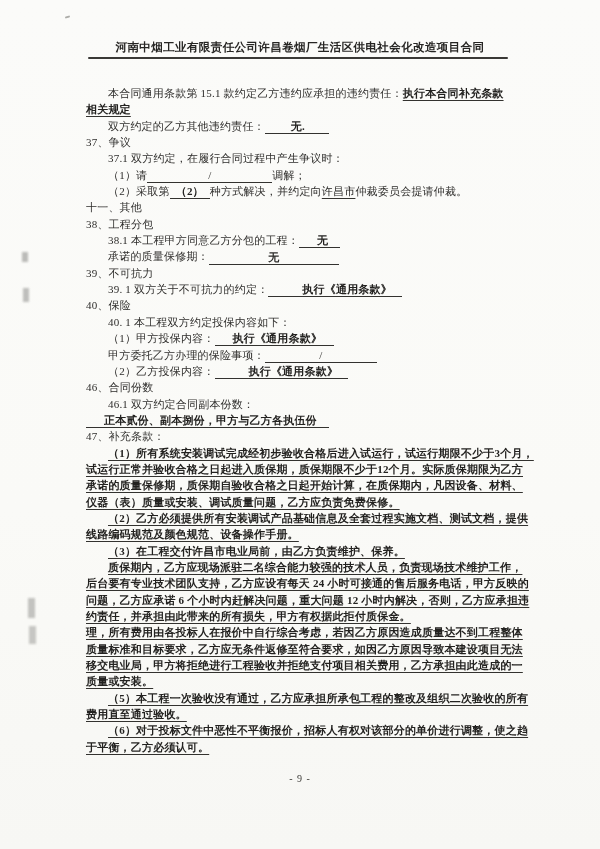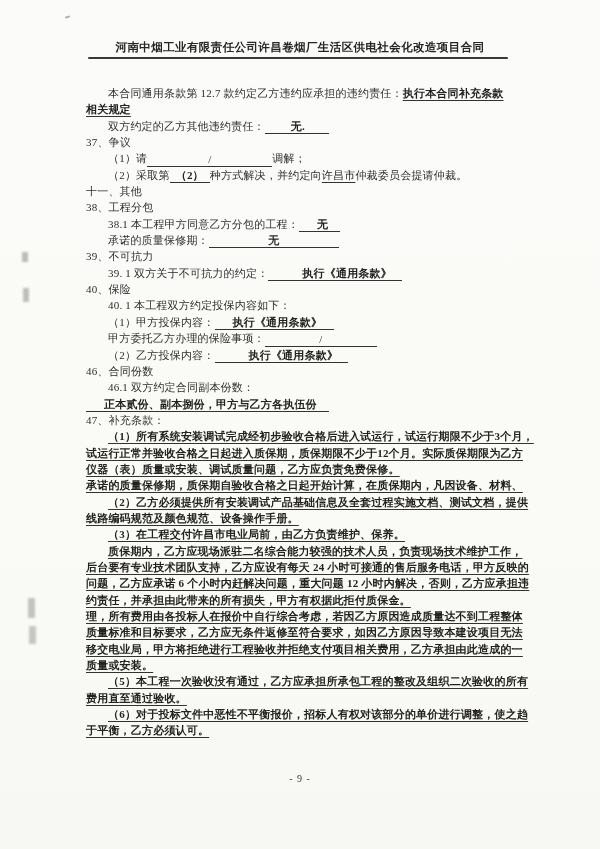--- a/index.html
+++ b/index.html
@@ -63,25 +63,26 @@
 
   <div class="speck"></div>
   <div class="smudge s1"></div>
   <div class="smudge s2"></div>
 
   <div class="header">河南中烟工业有限责任公司许昌卷烟厂生活区供电社会化改造项目合同</div>
   <div class="header-rule"></div>
 
   <div class="body">
 
-    <div class="ln ind"><span>本合同通用条款第 12.7 款约定乙方违约应承担的违约责任：</span><span class="fill">执行本合同补充条款</span></div>
+    <div class="ln ind"><span>本合同通用条款第 15.1 款约定乙方违约应承担的违约责任：</span><span class="fill">执行本合同补充条款</span></div>
     <div class="ln"><span class="fill">相关规定</span></div>
     <div class="ln ind"><span>双方约定的乙方其他违约责任：</span><span class="fill padboth">无.</span></div>
 
     <div class="ln"><span>37、争议</span></div>
+    <div class="ln ind"><span>37.1 双方约定，在履行合同过程中产生争议时：</span></div>
     <div class="ln ind"><span>（1）请</span><span class="blank w125">/</span><span>调解；</span></div>
     <div class="ln ind"><span>（2）采取第</span><span class="numfill">（2）</span><span>种方式解决，并约定向</span><span class="u b">许昌市</span><span>仲裁委员会提请仲裁。</span></div>
 
     <div class="ln"><span>十一、其他</span></div>
 
     <div class="ln"><span>38、工程分包</span></div>
     <div class="ln ind"><span>38.1 本工程甲方同意乙方分包的工程：</span><span class="fill pad">无</span></div>
     <div class="ln ind"><span>承诺的质量保修期：</span><span class="blank w130">无</span></div>
 
     <div class="ln"><span>39、不可抗力</span></div>
@@ -94,22 +95,22 @@
     <div class="ln ind"><span>（2）乙方投保内容：</span><span class="fill padlead">执行《通用条款》</span></div>
 
     <div class="ln"><span>46、合同份数</span></div>
     <div class="ln ind"><span>46.1 双方约定合同副本份数：</span></div>
     <div class="ln"><span class="fill pad">正本贰份、副本捌份，甲方与乙方各执伍份</span></div>
 
     <div class="ln"><span>47、补充条款：</span></div>
 
     <div class="ln ind"><span class="fill">（1）所有系统安装调试完成经初步验收合格后进入试运行，试运行期限不少于3个月，</span></div>
     <div class="ln"><span class="fill">试运行正常并验收合格之日起进入质保期，质保期限不少于12个月。实际质保期限为乙方</span></div>
+    <div class="ln"><span class="fill">承诺的质量保修期，质保期自验收合格之日起开始计算，在质保期内，凡因设备、材料、</span></div>
     <div class="ln"><span class="fill">仪器（表）质量或安装、调试质量问题，乙方应负责免费保修。</span></div>
-    <div class="ln"><span class="fill">承诺的质量保修期，质保期自验收合格之日起开始计算，在质保期内，凡因设备、材料、</span></div>
 
     <div class="ln ind"><span class="fill">（2）乙方必须提供所有安装调试产品基础信息及全套过程实施文档、测试文档，提供</span></div>
     <div class="ln"><span class="fill">线路编码规范及颜色规范、设备操作手册。</span></div>
 
     <div class="ln ind"><span class="fill">（3）在工程交付许昌市电业局前，由乙方负责维护、保养。</span></div>
 
     <div class="ln ind"><span class="fill">质保期内，乙方应现场派驻二名综合能力较强的技术人员，负责现场技术维护工作，</span></div>
     <div class="ln"><span class="fill">后台要有专业技术团队支持，乙方应设有每天 24 小时可接通的售后服务电话，甲方反映的</span></div>
     <div class="ln"><span class="fill">问题，乙方应承诺 6 个小时内赶解决问题，重大问题 12 小时内解决，否则，乙方应承担违</span></div>
     <div class="ln"><span class="fill">约责任，并承担由此带来的所有损失，甲方有权据此拒付质保金。</span></div>

